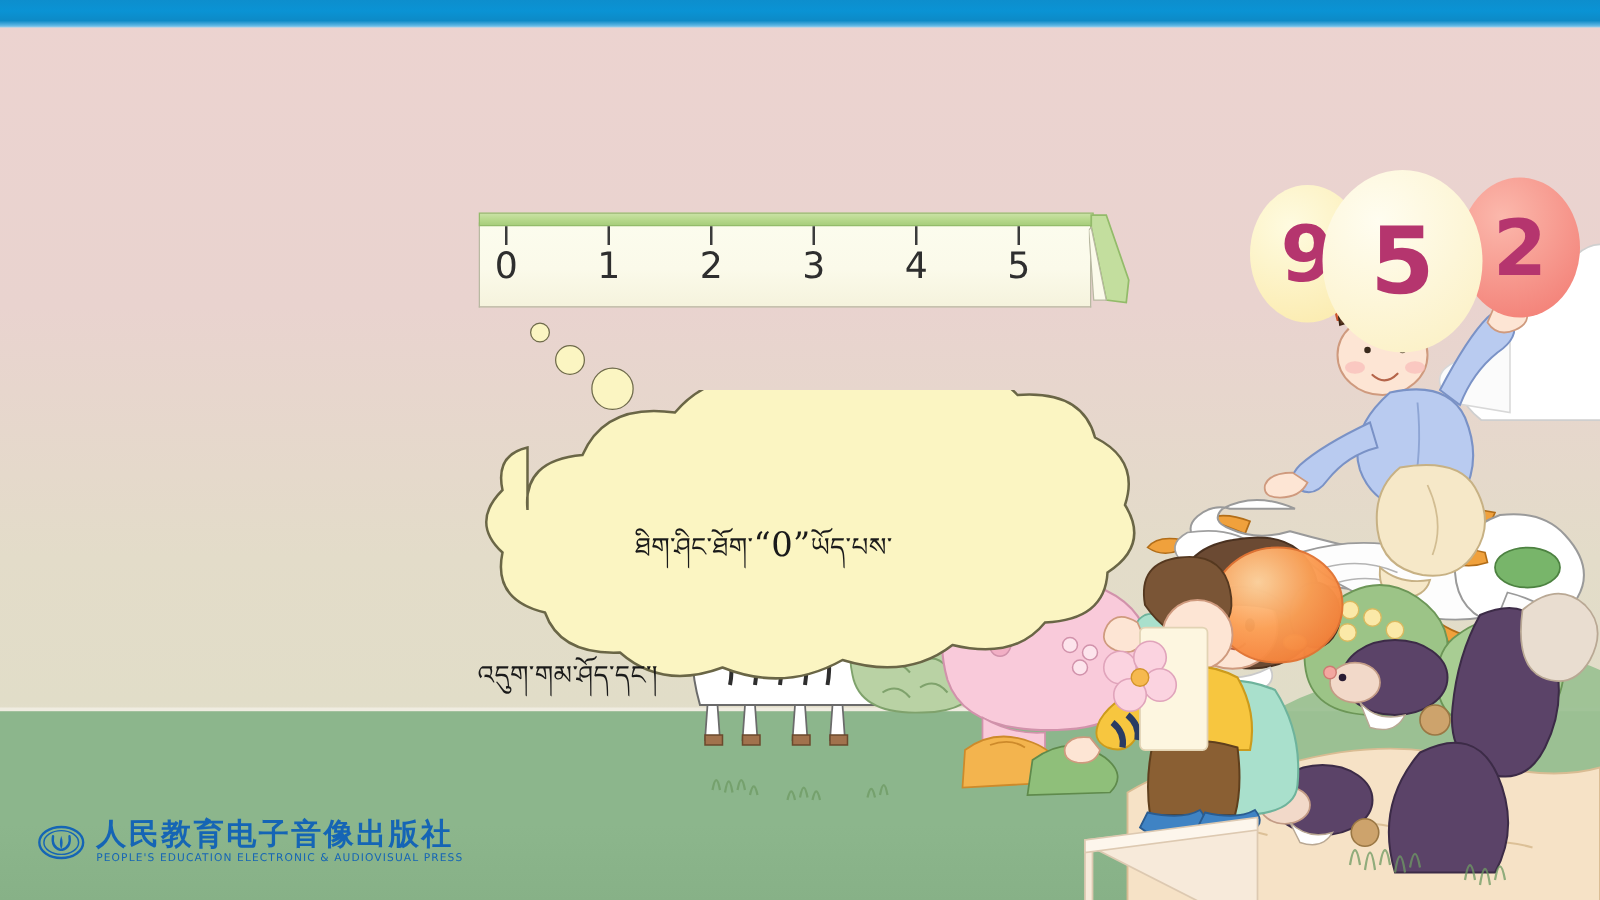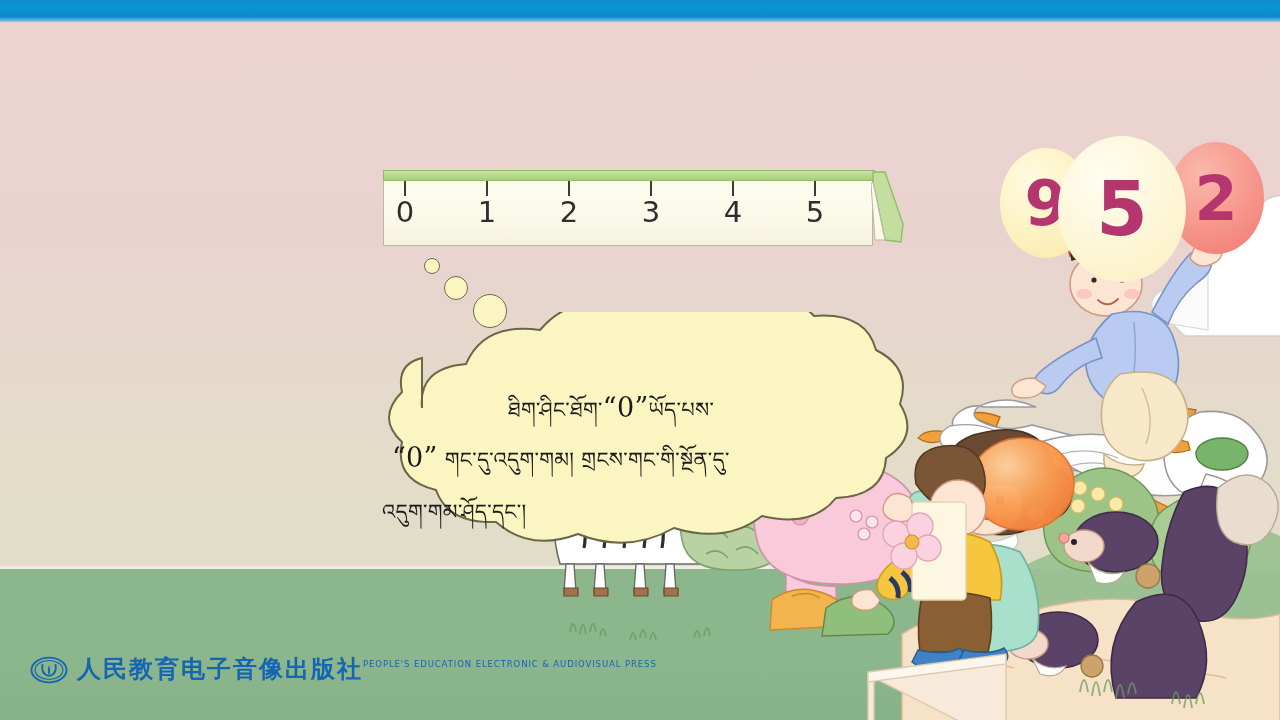--- a/index.html
+++ b/index.html
@@ -57,36 +57,36 @@
   
   #bubble{position:absolute;left:330px;top:312px;width:650px;height:235px;}
   #bubble svg{position:absolute;left:0;top:0;}
   #bubble-text{
     position:absolute;left:0;top:0;width:650px;height:235px;
     color:#1a1a1a;
   }
   .bline{
     position:absolute;white-space:nowrap;
     font-family:"DejaVu Sans","Liberation Sans",sans-serif;
-    font-size:21px;letter-spacing:0.3px;
+    font-size:21px;letter-spacing:0.3px;margin-top:28px;
   }
   .bquote{font-size:27px;font-family:"DejaVu Serif","Liberation Serif",serif;}
   .bzero{font-size:27px;font-family:"DejaVu Serif","Liberation Serif",serif;}
   
   .balloon{position:absolute;border-radius:50%;}
   .bnum{
     position:absolute;left:0;top:0;width:100%;height:100%;
     display:flex;align-items:center;justify-content:center;
     font-size:62px;font-weight:bold;color:#b5356e;
     font-family:"DejaVu Sans","Liberation Sans",sans-serif;
   }
   
   #logo{position:absolute;left:30px;top:655px;display:flex;align-items:center;}
   #logo-mark{width:38px;height:30px;margin-right:9px;}
-  #logo-txt{display:flex;flex-direction:row;}
+  #logo-txt{display:flex;flex-direction:column;}
   #logo-cn{
     font-size:24px;font-weight:bold;color:#1565b5;letter-spacing:2px;
     font-family:"DejaVu Sans","Liberation Sans",sans-serif;line-height:1.05;
   }
   #logo-en{
     font-size:8.5px;font-weight:normal;color:#1565b5;letter-spacing:0.9px;
     font-family:"DejaVu Sans","Liberation Sans",sans-serif;margin-top:2px;
   }
   .art{position:absolute;}
 </style>
@@ -378,25 +378,20 @@
                q-42 -10 -34 -48
                q-26 -24 0 -50
                q-6 -28 20 -34z" fill="#fbf5c2" stroke="#6a6646" stroke-width="2"></path>
     </svg>
     <div id="bubble-text">
 
       <div class="bline" style="left:178px;top:74px;">
         <span>ཐིག་ཤིང་ཐོག་</span><span class="bquote">“</span><span class="bzero">0</span><span class="bquote">”</span><span>ཡོད་པས་</span>
       </div>
 
-      <div class="bline" style="left:62px;top:124px;">
-        <span class="bquote">“</span><span class="bzero">0</span><span class="bquote">”</span>
-        <span>གང་དུ་འདུག་གམ།</span>
-        <span>གྲངས་གང་གི་སྔོན་དུ་</span>
-      </div>
 
       <div class="bline" style="left:52px;top:176px;">
         <span>འདུག་གམ་ཤོད་དང་།</span>
       </div>
     </div>
   </div>
 
   <div class="balloon" style="left:1000px;top:148px;width:92px;height:110px;background:radial-gradient(circle at 35% 30%,#fefbe0,#fbe9a8);">
     <div class="bnum">9</div>
   </div>

